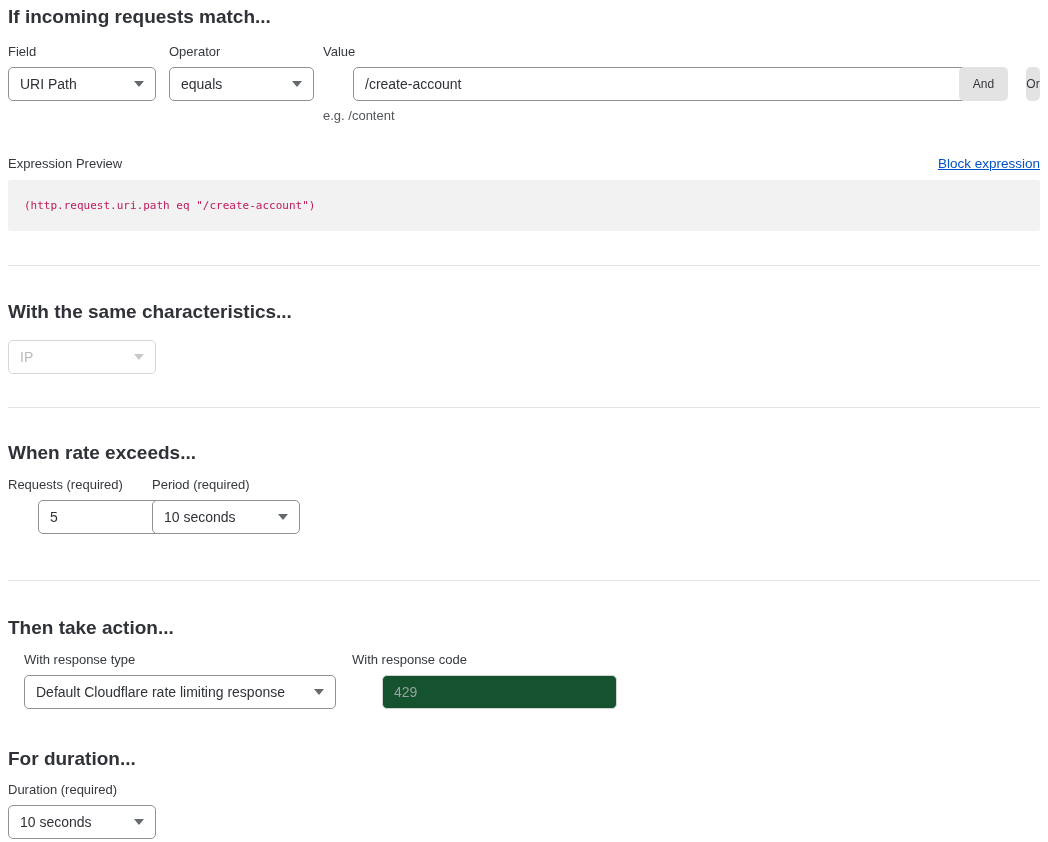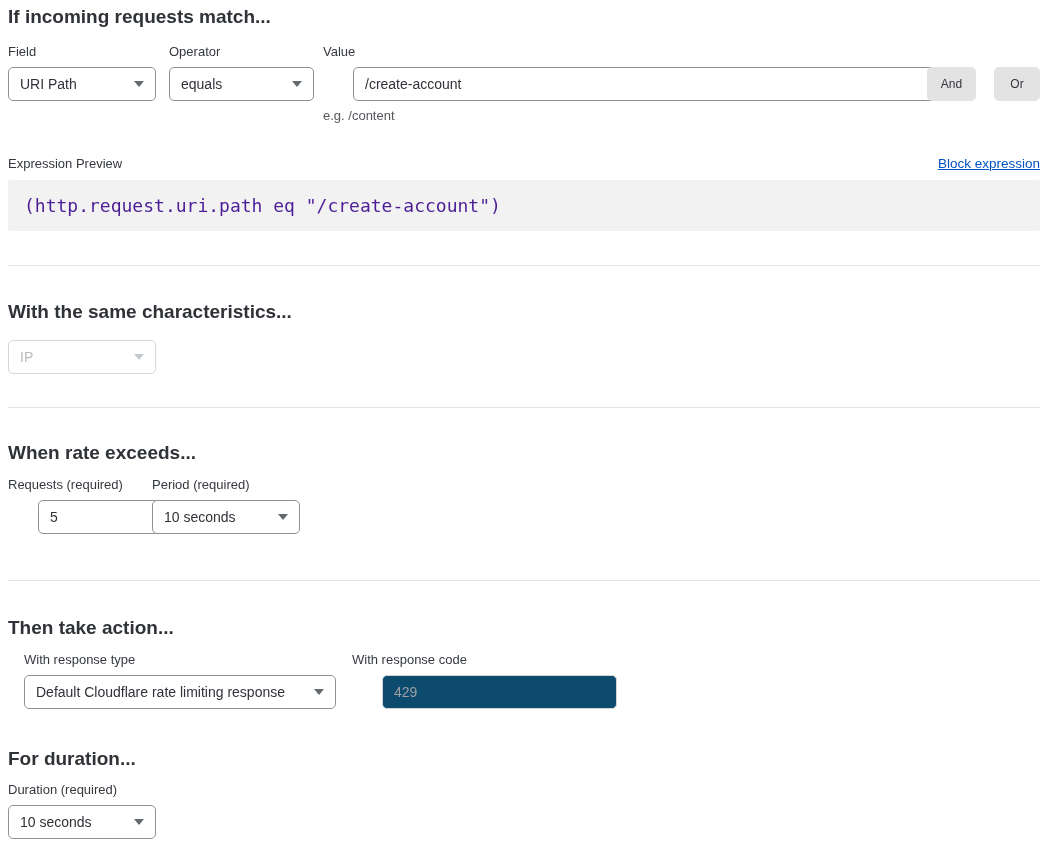--- a/index.html
+++ b/index.html
@@ -52,50 +52,50 @@
     height: 34px;
     border: none;
     border-radius: 5px;
     background: #e3e3e4;
     color: #33363b;
     font-size: 12px;
     font-family: "Liberation Sans", sans-serif;
     cursor: pointer;
   }
   .btn-and { width: 49px; margin-left: 13px; }
-  .btn-or { width: 46px; margin-left: 18px; }
+  .btn-or { width: 14px; margin-left: 18px; }
   .expr-head { display: flex; justify-content: space-between; align-items: flex-end; margin-top: 33px; }
   .expr-label { font-size: 13px; color: #35393e; }
   .link { font-size: 13.5px; text-decoration: underline; cursor: pointer; }
   .code-box {
     margin-top: 9px;
     background: #f2f2f2;
     border-radius: 3px;
     height: 51px;
     display: flex;
     align-items: center;
     padding: 0 16px;
     font-family: "DejaVu Sans Mono", monospace;
-    font-size: 18px;
-    color: #4c1d95;
+    font-size: 11px;
+    color: #be185d;
   }
   .divider { border: none; border-top: 1px solid #e4e4e5; height: 0; }
   .w-field { width: 148px; }
   .w-operator { width: 145px; margin-left: 13px; }
   .grp-value { flex: 1; margin-left: 9px; min-width: 0; }
   .w-requests { width: 133px; }
   .grp-period { margin-left: 11px; }
   .w-period { width: 148px; }
   .w-choose { width: 266px; }
   .grp-rtype { margin-left: 16px; }
   .w-rtype { width: 312px; }
   .grp-rcode { margin-left: 16px; }
   .w-rcode { width: 161px; }
   input.control:disabled, .control.disabled-input {
-    background: #0c4a6e;
+    background: #14532d;
     border-color: #d4d4d5;
     color: #9c9fa3;
   }
   
   .mt-row1 { margin-top: 18px; }
   .divider-1 { margin-top: 34px; }
   .title-2 { margin-top: 37px; }
   .row-ip { margin-top: 19px; }
   .divider-2 { margin-top: 33px; }
   .title-3 { margin-top: 36px; }

